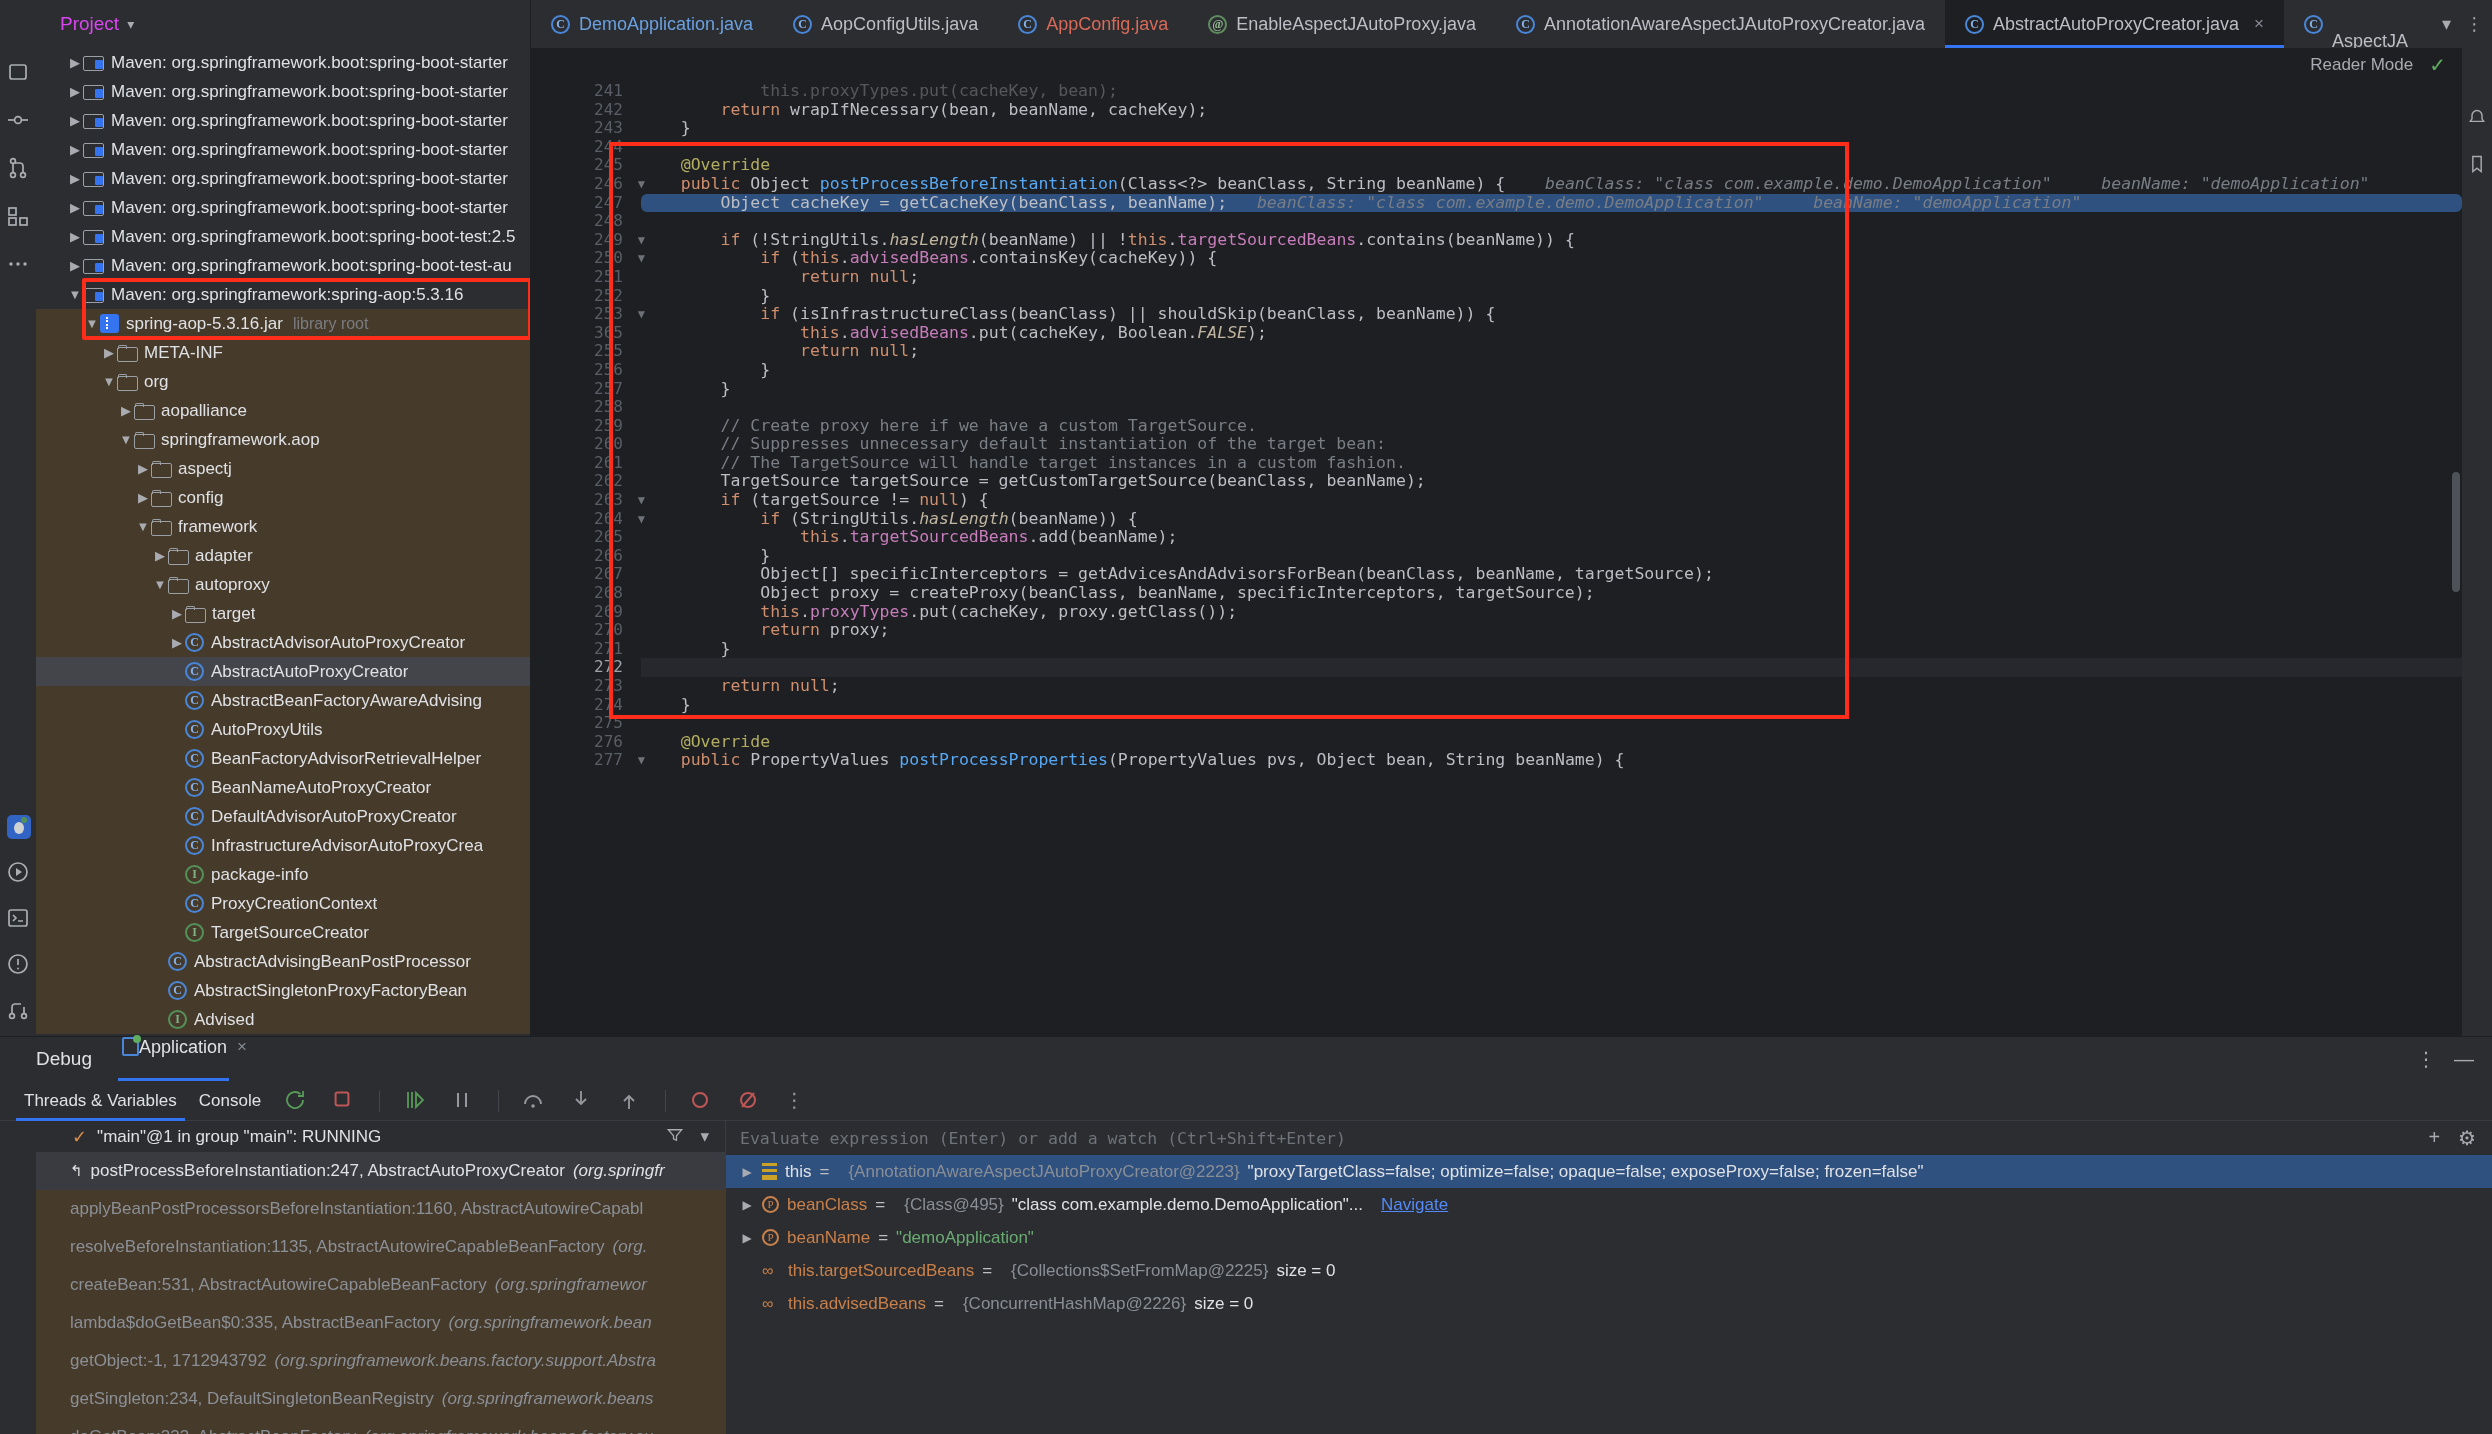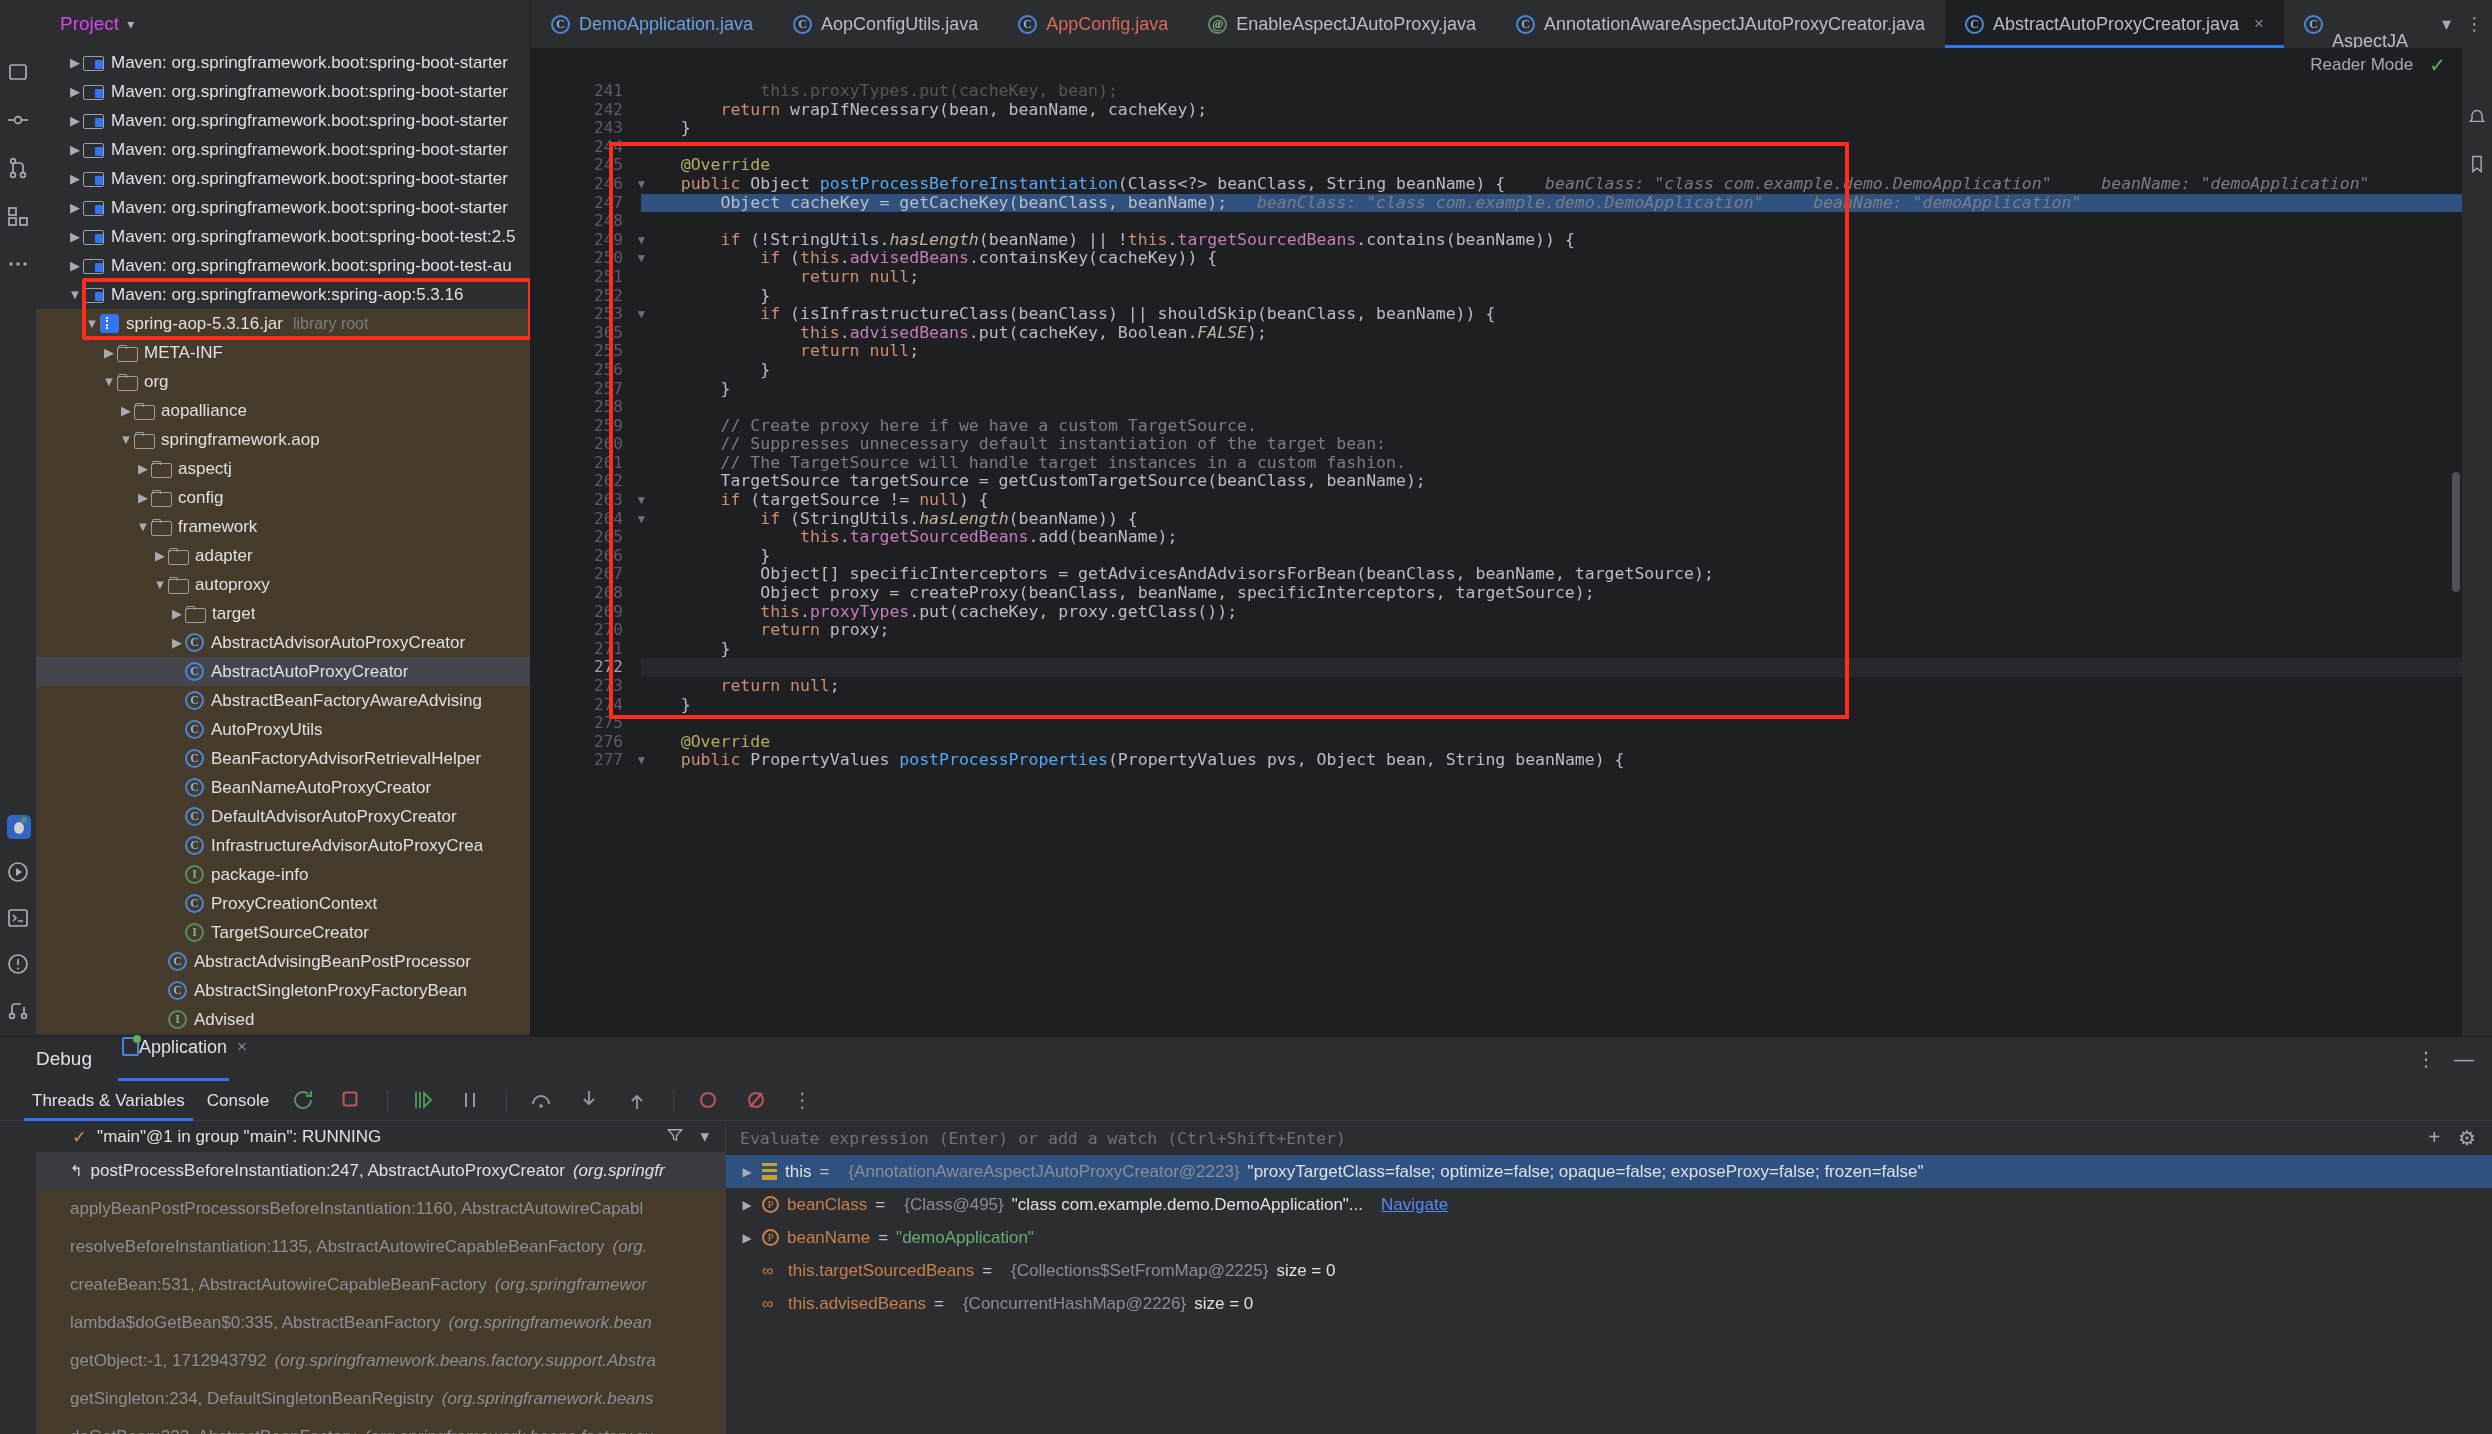--- a/index.html
+++ b/index.html
@@ -76,21 +76,21 @@
   .reader-bar .ok { color:#5fad5f; font-size:20px;}
   .codewrap { flex:1 1 auto; display:flex; position:relative; overflow:hidden; }
   .gutter { width:100px; flex:0 0 100px; text-align:right; padding-right:8px;
       font-family:"DejaVu Sans Mono", monospace; font-size:16px; color:#595e66; background:#1e1f22;
       position:relative; }
   .gline { height:18.6px; line-height:18.6px; position:relative; }
   .gline.cur { color:#9da1a8; }
   .code { flex:1 1 auto; font-family:"DejaVu Sans Mono", monospace; font-size:16.5px;
       line-height:18.6px; white-space:pre; position:relative; padding-left:10px; overflow:hidden;}
   .cl { height:18.6px; }
-  .cl.hl { background:#2f5180; }
+  .cl.hl { background:#2f5180;border-radius:6px; }
   .cl.cur { background:#26282e; }
   .kw { color:#cf8e6d; }
   .fn { color:#56a8f5; }
   .fld { color:#c77dbb; }
   .ann { color:#b3ae60; }
   .cmt { color:#7a7e85; }
   .stat { color:#c0b6a0; font-style:italic; }
   .hint { color:#787d85; font-style:italic; }
   .txt { color:#bcbec4; }
   .editor-redbox { position:absolute; border:4px solid #ff2d1a; pointer-events:none; }
@@ -103,21 +103,21 @@
       position:relative; }
   .dbg-head .dtitle { font-size:19px; color:#dfe1e5; }
   .dbg-tab { display:flex; align-items:flex-start; font-size:18px; color:#dfe1e5;
      position:relative; height:44px; padding:0 4px;}
   .dbg-tab::after{content:"";position:absolute;left:0;right:22px;bottom:0;height:3px;background:#3574f0;}
   .apptab-ic{width:17px;height:19px;border:2px solid #4a86d8;border-radius:2px;position:relative;}
   .apptab-ic::after{content:"";position:absolute;right:-4px;top:-4px;width:8px;height:8px;
      border-radius:50%;background:#5fad5f;}
   .dbg-head .right { margin-left:auto; display:flex; align-items:center; gap:18px;
      padding-right:18px; color:#a9abb0; font-size:20px;}
-  .dbg-toolbar { height:40px; display:flex; align-items:center; gap:22px; padding-left:32px;
+  .dbg-toolbar { height:40px; display:flex; align-items:center; gap:22px; padding-left:24px;
       border-bottom:1px solid #393b40; }
   .dbg-toolbar .ttab { font-size:17px; color:#dfe1e5; position:relative; height:40px;
       display:flex; align-items:center;}
   .dbg-toolbar .ttab.on::after{content:"";position:absolute;left:-8px;right:-8px;bottom:0;height:3px;background:#3574f0;}
   .tbtn { width:26px; height:26px; position:relative; opacity:.85; }
   .dsplit { width:1px; height:22px; background:#43454a; }
   .dbg-body { flex:1 1 auto; display:flex; min-height:0; }
   .dbg-left { width:690px; flex:0 0 690px; display:flex; flex-direction:column;
       border-right:1px solid #393b40; }
   .thread-row { height:34px; display:flex; align-items:center; gap:10px; padding-left:36px;

